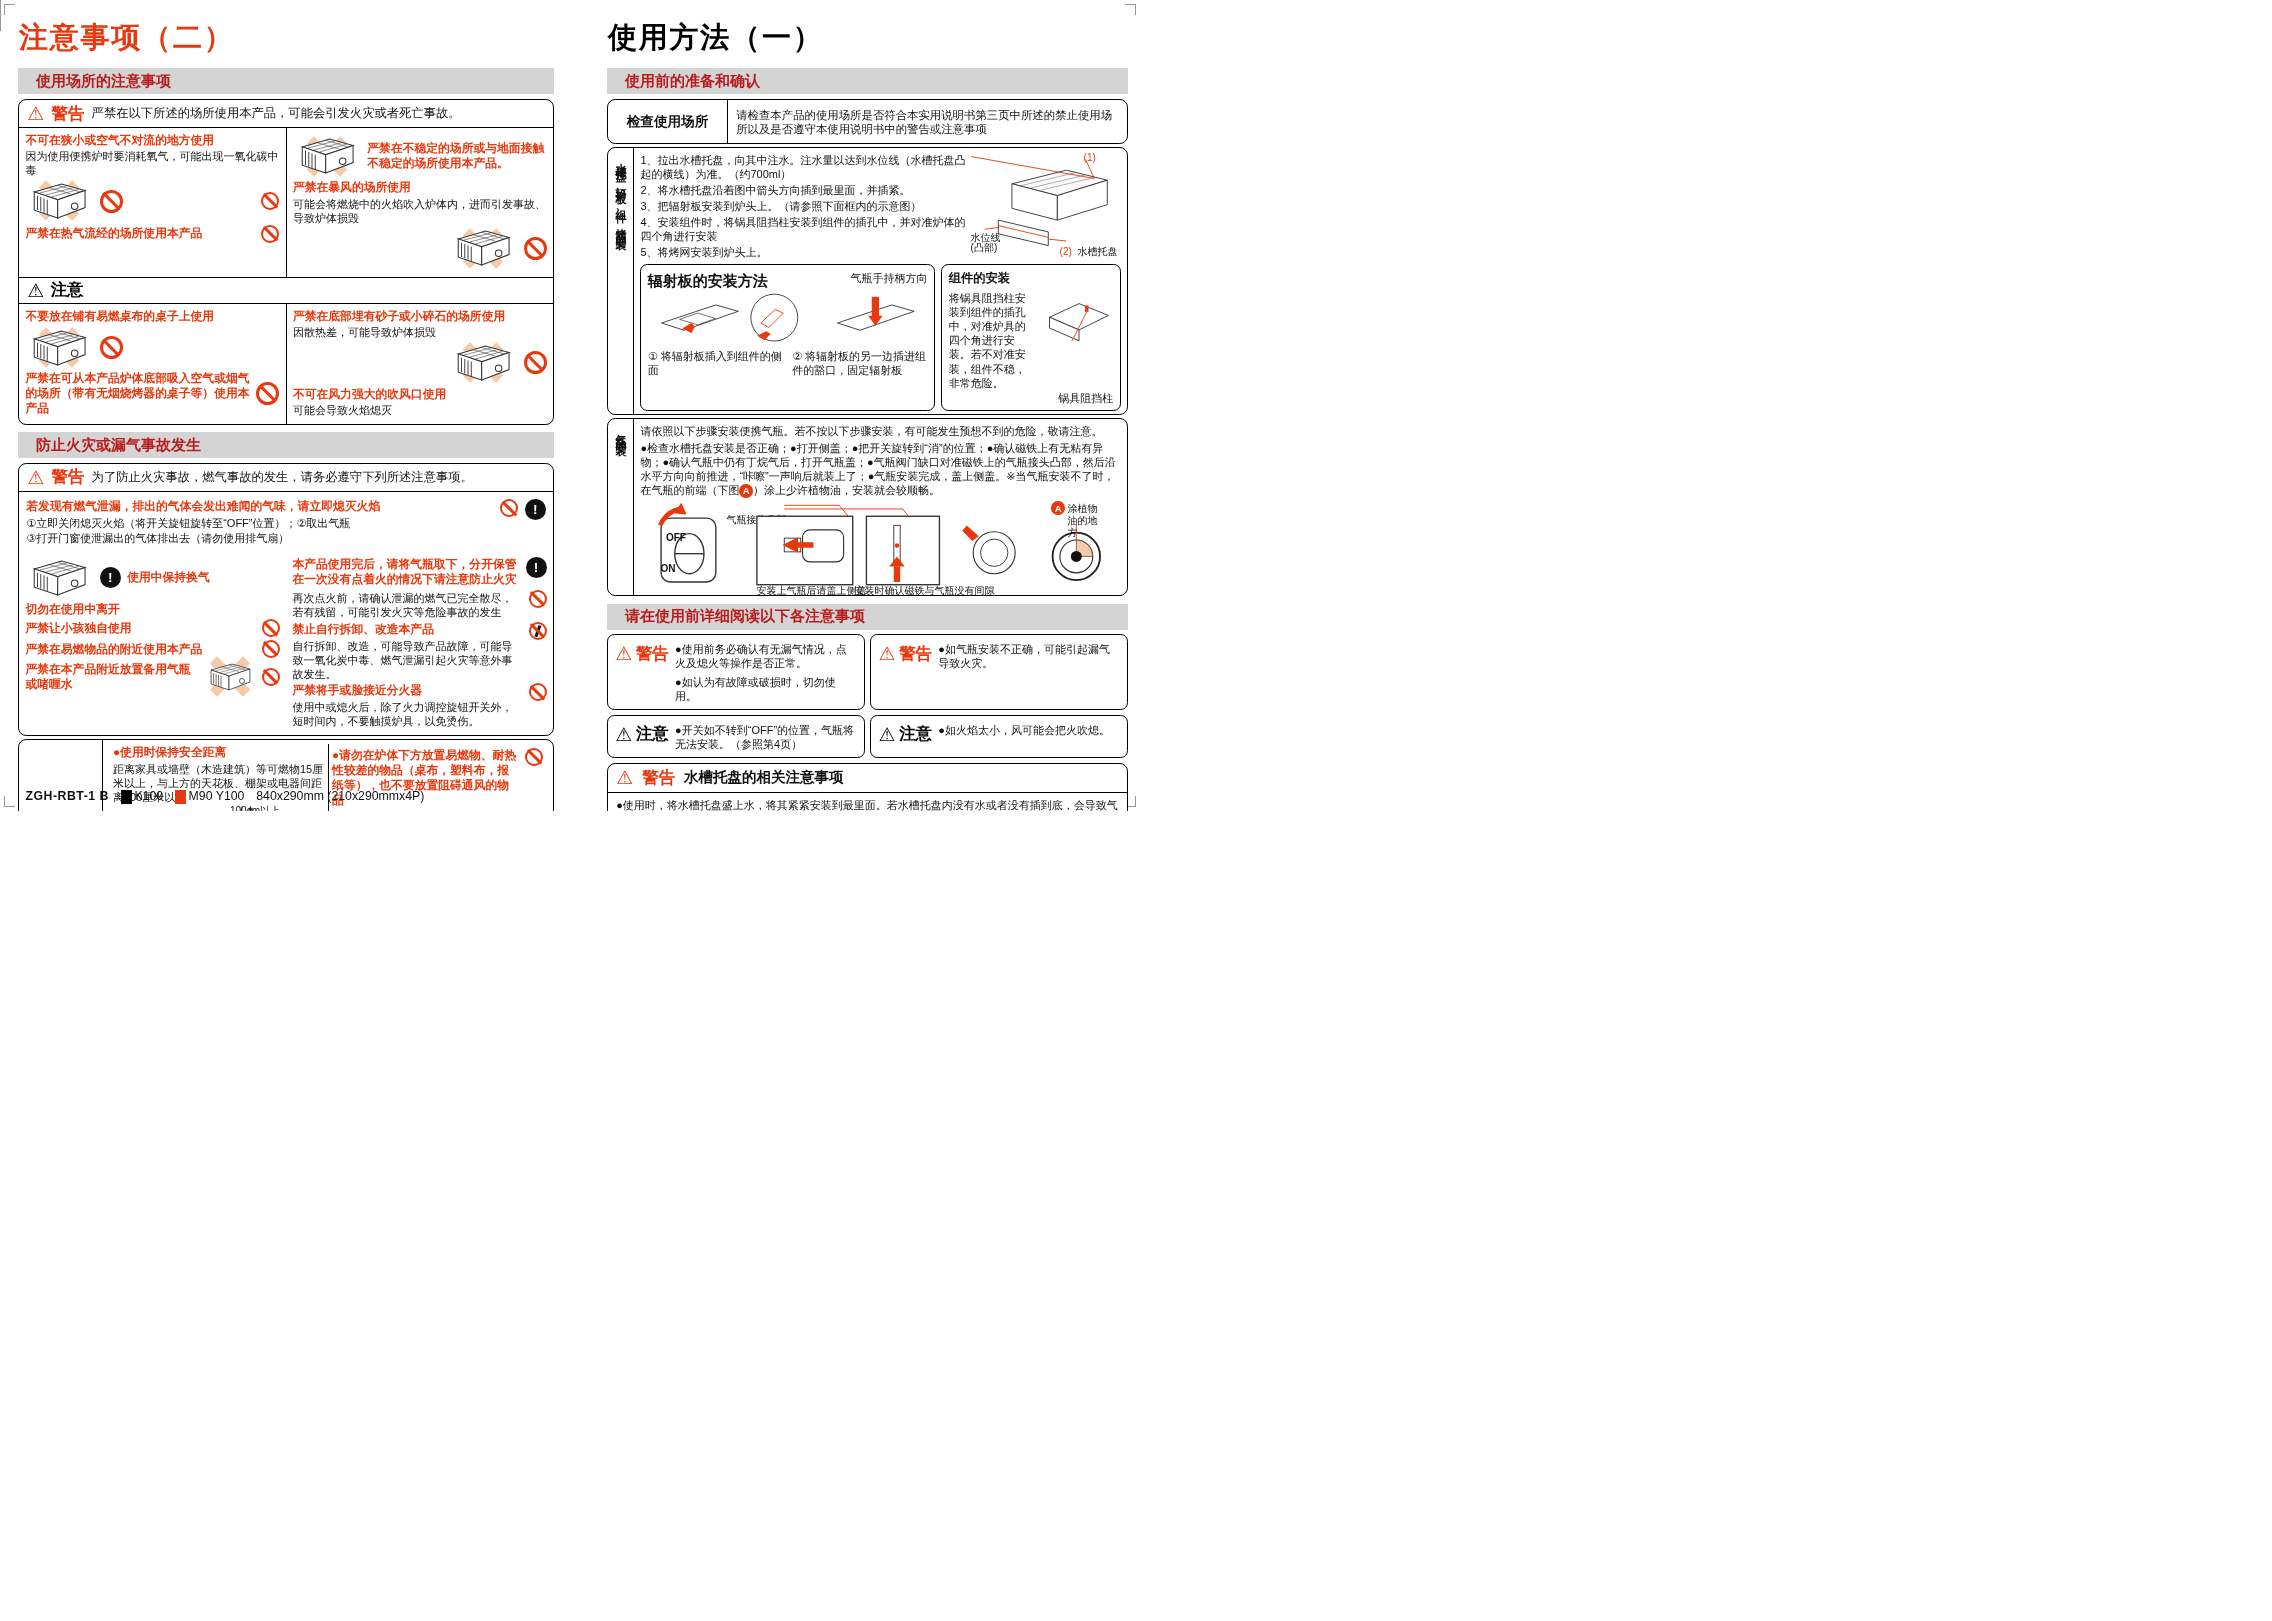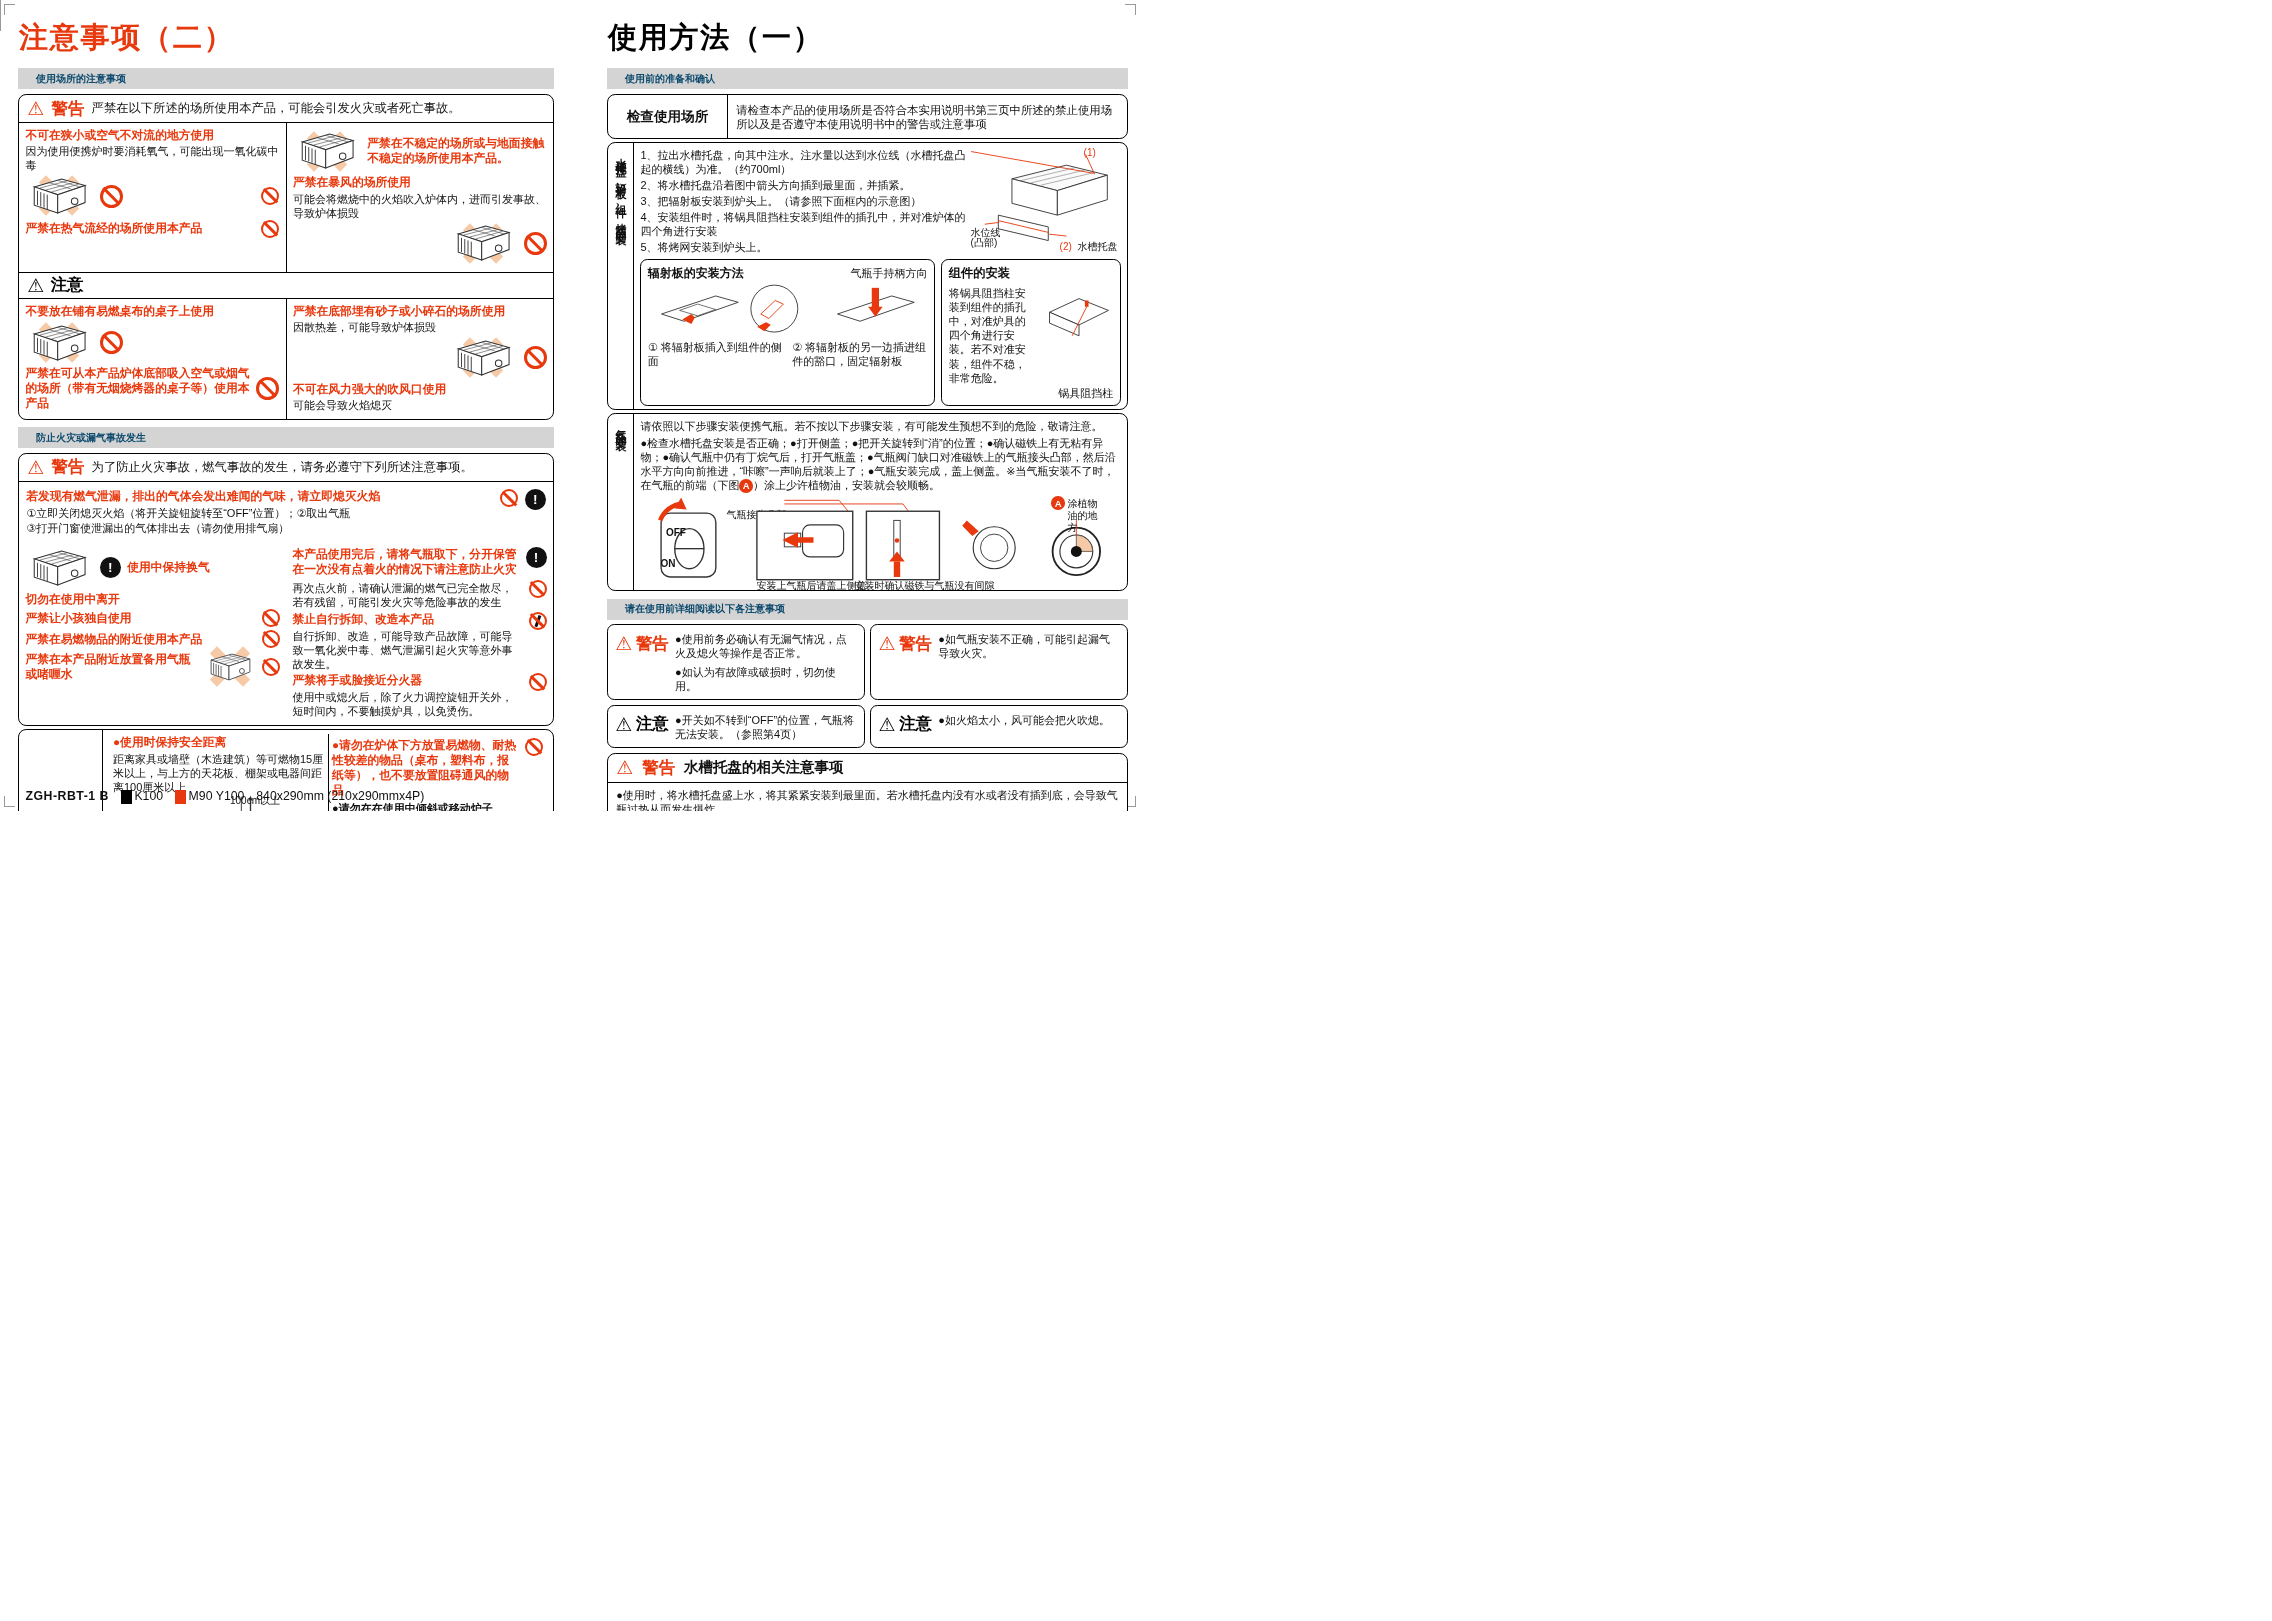--- a/index.html
+++ b/index.html
@@ -4,21 +4,21 @@
 <style>
   *{box-sizing:border-box;margin:0;padding:0}
   body{width:1140px;height:811px;position:relative;background:#fff;overflow:hidden;
        font-family:"Liberation Sans","DejaVu Sans",sans-serif;color:#111}
   .page{position:absolute;top:11.8px}
   #pageL{left:18px;width:536px}
   #pageR{left:607px;width:521px}
   h1{font-size:29px;font-weight:bold;letter-spacing:1.8px;margin:6.4px 0 10px 0.9px}
   .t3{color:#e8380d}
   .t4{color:#000}
-  .secbar{background:#d4d4d4;font-size:10px;font-weight:bold;color:#0c4a6e;
+  .secbar{background:#d4d4d4;font-size:15px;font-weight:bold;color:#b91c1c;
           padding:3.6px 4.5px 3.6px 18px;margin:7.3px 0 4.5px 0}
   .rbox{border:1.8px solid #000;border-radius:8.2px;background:#fff;overflow:hidden;margin-bottom:2.7px}
   .warnrow{display:flex;align-items:center;gap:7.3px;padding:2.7px 8.2px;border-bottom:1.6px solid #000}
   .tri{font-size:19px;line-height:1;flex:none}
   .tri.red{color:#e8380d}
   .tri.blk{color:#000}
   .wlabel{font-size:16.4px;font-weight:bold;color:#e8380d;flex:none}
   .clabel{font-size:16.4px;font-weight:bold;color:#000;flex:none}
   .wtext{font-size:12.3px;line-height:1.25}
   .cols2{display:flex}
@@ -422,21 +422,21 @@
             <span class="lbl red abs" style="left:113px;top:0">(1)</span>
             <span class="lbl red abs" style="left:89px;top:94px">(2)</span>
             <span class="lbl abs" style="left:0;top:80px">水位线</span>
             <span class="lbl abs" style="left:0;top:90px">(凸部)</span>
             <span class="lbl abs" style="left:107px;top:94px">水槽托盘</span>
           </div>
         </div>
         <div style="display:flex;gap:6.4px;margin-top:3.6px">
           <div class="innerbox" style="flex:1.7">
             <div style="display:flex;justify-content:space-between;align-items:flex-start">
-              <div class="bt bold" style="font-size:12px">辐射板的安装方法</div>
+              <div class="bt bold" style="font-size:15px">辐射板的安装方法</div>
               <div class="bt">气瓶手持柄方向</div>
             </div>
             <svg style="width:100%;height:55px" viewBox="0 0 620 120">
               <polygon points="30,70 150,30 200,44 80,86" fill="#fff" stroke="#333" stroke-width="2"></polygon>
               <polygon points="70,62 110,48 150,60 110,74" fill="#fff" stroke="#333" stroke-width="1.5"></polygon>
               <polygon points="96,70 76,82 96,92 104,78" fill="#e8380d"></polygon>
               <circle cx="280" cy="58" r="52" fill="#fff" stroke="#333" stroke-width="2"></circle>
               <polygon points="250,70 282,40 300,48 268,80" fill="#fff" stroke="#e8380d" stroke-width="2"></polygon>
               <polygon points="262,88 242,98 258,108 272,94" fill="#e8380d"></polygon>
               <polygon points="420,70 540,30 590,44 470,86" fill="#fff" stroke="#333" stroke-width="2"></polygon>

